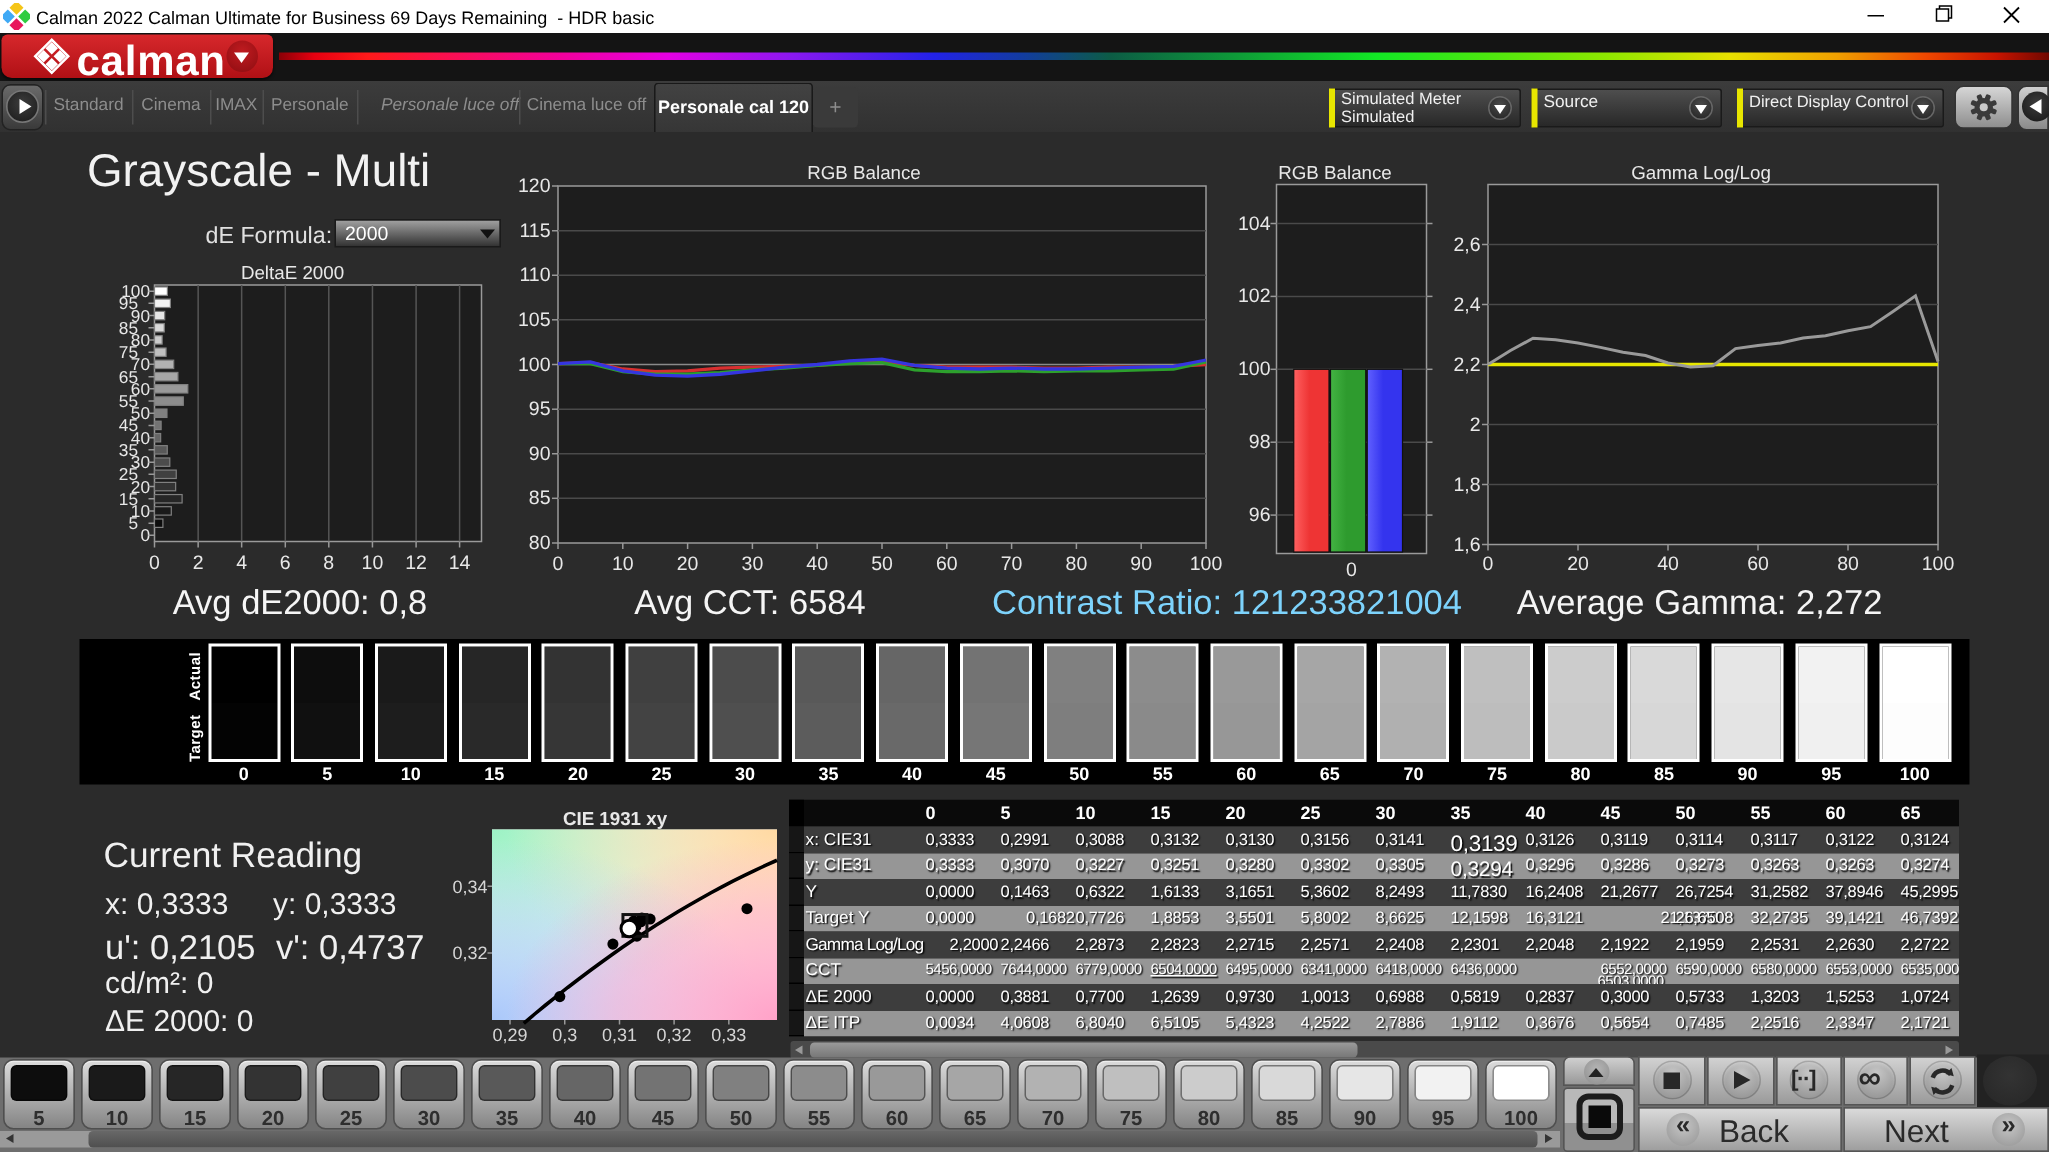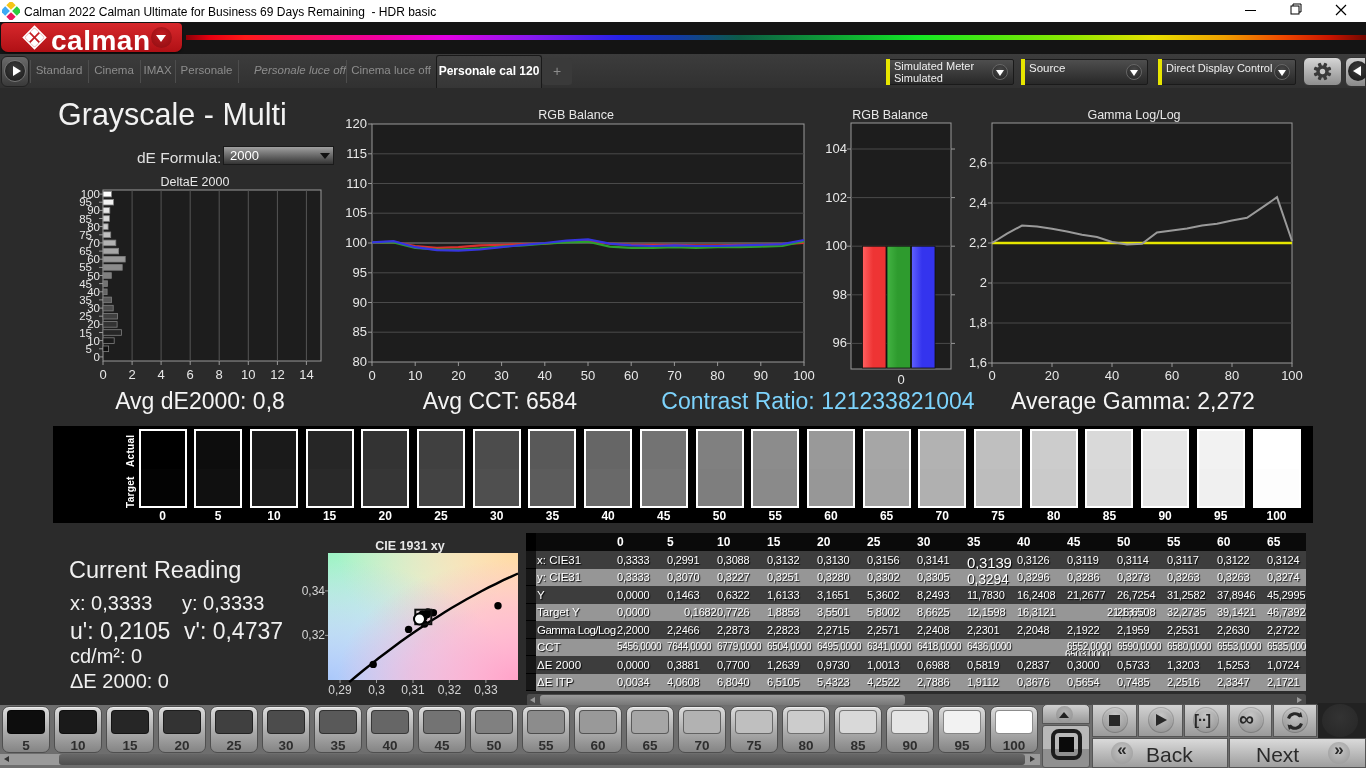--- a/index.html
+++ b/index.html
@@ -525,41 +525,41 @@
 <div style="position:absolute;left:441px;top:73.0px;font-size:11px;letter-spacing:-0.2px;color:#fff;text-shadow:1px 1px 1px #000;white-space:nowrap;">12,1598</div>
 <div style="position:absolute;left:491px;top:73.0px;font-size:11px;letter-spacing:-0.2px;color:#fff;text-shadow:1px 1px 1px #000;white-space:nowrap;">16,3121</div>
 <div style="position:absolute;left:541px;top:73.0px;font-size:11px;letter-spacing:-0.2px;color:#fff;text-shadow:1px 1px 1px #000;white-space:nowrap;margin-left:40px;">21,1370</div>
 <div style="position:absolute;left:591px;top:73.0px;font-size:11px;letter-spacing:-0.2px;color:#fff;text-shadow:1px 1px 1px #000;white-space:nowrap;">26,6508</div>
 <div style="position:absolute;left:641px;top:73.0px;font-size:11px;letter-spacing:-0.2px;color:#fff;text-shadow:1px 1px 1px #000;white-space:nowrap;">32,2735</div>
 <div style="position:absolute;left:691px;top:73.0px;font-size:11px;letter-spacing:-0.2px;color:#fff;text-shadow:1px 1px 1px #000;white-space:nowrap;">39,1421</div>
 <div style="position:absolute;left:741px;top:73.0px;font-size:11px;letter-spacing:-0.2px;color:#fff;text-shadow:1px 1px 1px #000;white-space:nowrap;">46,7392</div>
 <div style="position:absolute;left:10px;top:88.0px;width:781px;height:17.5px;background:#3d3d3d;"></div>
 <div style="position:absolute;left:0px;top:88.0px;width:10px;height:17.5px;background:#161616;border-bottom:1px solid #000;"></div>
 <div style="position:absolute;left:11px;top:90.5px;font-size:11.5px;letter-spacing:-0.55px;color:#fff;text-shadow:1px 1px 1px #000;white-space:nowrap;">Gamma Log/Log</div>
-<div style="position:absolute;left:91px;top:90.5px;font-size:11px;letter-spacing:-0.2px;color:#fff;text-shadow:1px 1px 1px #000;white-space:nowrap;">2,2000</div>
+<div style="position:absolute;left:91px;top:90.5px;font-size:11px;letter-spacing:-0.2px;color:#fff;text-shadow:1px 1px 1px #000;white-space:nowrap;padding-left:16px;">2,2000</div>
 <div style="position:absolute;left:141px;top:90.5px;font-size:11px;letter-spacing:-0.2px;color:#fff;text-shadow:1px 1px 1px #000;white-space:nowrap;">2,2466</div>
 <div style="position:absolute;left:191px;top:90.5px;font-size:11px;letter-spacing:-0.2px;color:#fff;text-shadow:1px 1px 1px #000;white-space:nowrap;">2,2873</div>
 <div style="position:absolute;left:241px;top:90.5px;font-size:11px;letter-spacing:-0.2px;color:#fff;text-shadow:1px 1px 1px #000;white-space:nowrap;">2,2823</div>
 <div style="position:absolute;left:291px;top:90.5px;font-size:11px;letter-spacing:-0.2px;color:#fff;text-shadow:1px 1px 1px #000;white-space:nowrap;">2,2715</div>
 <div style="position:absolute;left:341px;top:90.5px;font-size:11px;letter-spacing:-0.2px;color:#fff;text-shadow:1px 1px 1px #000;white-space:nowrap;">2,2571</div>
 <div style="position:absolute;left:391px;top:90.5px;font-size:11px;letter-spacing:-0.2px;color:#fff;text-shadow:1px 1px 1px #000;white-space:nowrap;">2,2408</div>
 <div style="position:absolute;left:441px;top:90.5px;font-size:11px;letter-spacing:-0.2px;color:#fff;text-shadow:1px 1px 1px #000;white-space:nowrap;">2,2301</div>
 <div style="position:absolute;left:491px;top:90.5px;font-size:11px;letter-spacing:-0.2px;color:#fff;text-shadow:1px 1px 1px #000;white-space:nowrap;">2,2048</div>
 <div style="position:absolute;left:541px;top:90.5px;font-size:11px;letter-spacing:-0.2px;color:#fff;text-shadow:1px 1px 1px #000;white-space:nowrap;">2,1922</div>
 <div style="position:absolute;left:591px;top:90.5px;font-size:11px;letter-spacing:-0.2px;color:#fff;text-shadow:1px 1px 1px #000;white-space:nowrap;">2,1959</div>
 <div style="position:absolute;left:641px;top:90.5px;font-size:11px;letter-spacing:-0.2px;color:#fff;text-shadow:1px 1px 1px #000;white-space:nowrap;">2,2531</div>
 <div style="position:absolute;left:691px;top:90.5px;font-size:11px;letter-spacing:-0.2px;color:#fff;text-shadow:1px 1px 1px #000;white-space:nowrap;">2,2630</div>
 <div style="position:absolute;left:741px;top:90.5px;font-size:11px;letter-spacing:-0.2px;color:#fff;text-shadow:1px 1px 1px #000;white-space:nowrap;">2,2722</div>
 <div style="position:absolute;left:10px;top:105.5px;width:781px;height:17.5px;background:#969696;"></div>
 <div style="position:absolute;left:0px;top:105.5px;width:10px;height:17.5px;background:#161616;border-bottom:1px solid #000;"></div>
 <div style="position:absolute;left:11px;top:108.0px;font-size:11.5px;color:#fff;text-shadow:1px 1px 1px #000;white-space:nowrap;">CCT</div>
 <div style="position:absolute;left:91px;top:108.0px;font-size:10px;letter-spacing:-0.35px;color:#fff;text-shadow:1px 1px 1px #000;white-space:nowrap;">5456,0000</div>
 <div style="position:absolute;left:141px;top:108.0px;font-size:10px;letter-spacing:-0.35px;color:#fff;text-shadow:1px 1px 1px #000;white-space:nowrap;">7644,0000</div>
 <div style="position:absolute;left:191px;top:108.0px;font-size:10px;letter-spacing:-0.35px;color:#fff;text-shadow:1px 1px 1px #000;white-space:nowrap;">6779,0000</div>
-<div style="position:absolute;left:241px;top:108.0px;font-size:10px;letter-spacing:-0.35px;color:#fff;text-shadow:1px 1px 1px #000;white-space:nowrap;">6504,0000</div>
+<div style="position:absolute;left:241px;top:108.0px;font-size:10px;letter-spacing:-0.35px;color:#fff;text-shadow:1px 1px 1px #000;white-space:nowrap;text-decoration:underline;">6504,0000</div>
 <div style="position:absolute;left:291px;top:108.0px;font-size:10px;letter-spacing:-0.35px;color:#fff;text-shadow:1px 1px 1px #000;white-space:nowrap;">6495,0000</div>
 <div style="position:absolute;left:341px;top:108.0px;font-size:10px;letter-spacing:-0.35px;color:#fff;text-shadow:1px 1px 1px #000;white-space:nowrap;">6341,0000</div>
 <div style="position:absolute;left:391px;top:108.0px;font-size:10px;letter-spacing:-0.35px;color:#fff;text-shadow:1px 1px 1px #000;white-space:nowrap;">6418,0000</div>
 <div style="position:absolute;left:441px;top:108.0px;font-size:10px;letter-spacing:-0.35px;color:#fff;text-shadow:1px 1px 1px #000;white-space:nowrap;">6436,0000</div>
 <div style="position:absolute;left:491px;top:116px;font-size:10px;letter-spacing:-0.35px;color:#fff;text-shadow:1px 1px 1px #000;white-space:nowrap;margin-left:48px;">6503,0000</div>
 <div style="position:absolute;left:541px;top:108.0px;font-size:10px;letter-spacing:-0.35px;color:#fff;text-shadow:1px 1px 1px #000;white-space:nowrap;">6552,0000</div>
 <div style="position:absolute;left:591px;top:108.0px;font-size:10px;letter-spacing:-0.35px;color:#fff;text-shadow:1px 1px 1px #000;white-space:nowrap;">6590,0000</div>
 <div style="position:absolute;left:641px;top:108.0px;font-size:10px;letter-spacing:-0.35px;color:#fff;text-shadow:1px 1px 1px #000;white-space:nowrap;">6580,0000</div>
 <div style="position:absolute;left:691px;top:108.0px;font-size:10px;letter-spacing:-0.35px;color:#fff;text-shadow:1px 1px 1px #000;white-space:nowrap;">6553,0000</div>
 <div style="position:absolute;left:741px;top:108.0px;font-size:10px;letter-spacing:-0.35px;color:#fff;text-shadow:1px 1px 1px #000;white-space:nowrap;">6535,0000</div>

